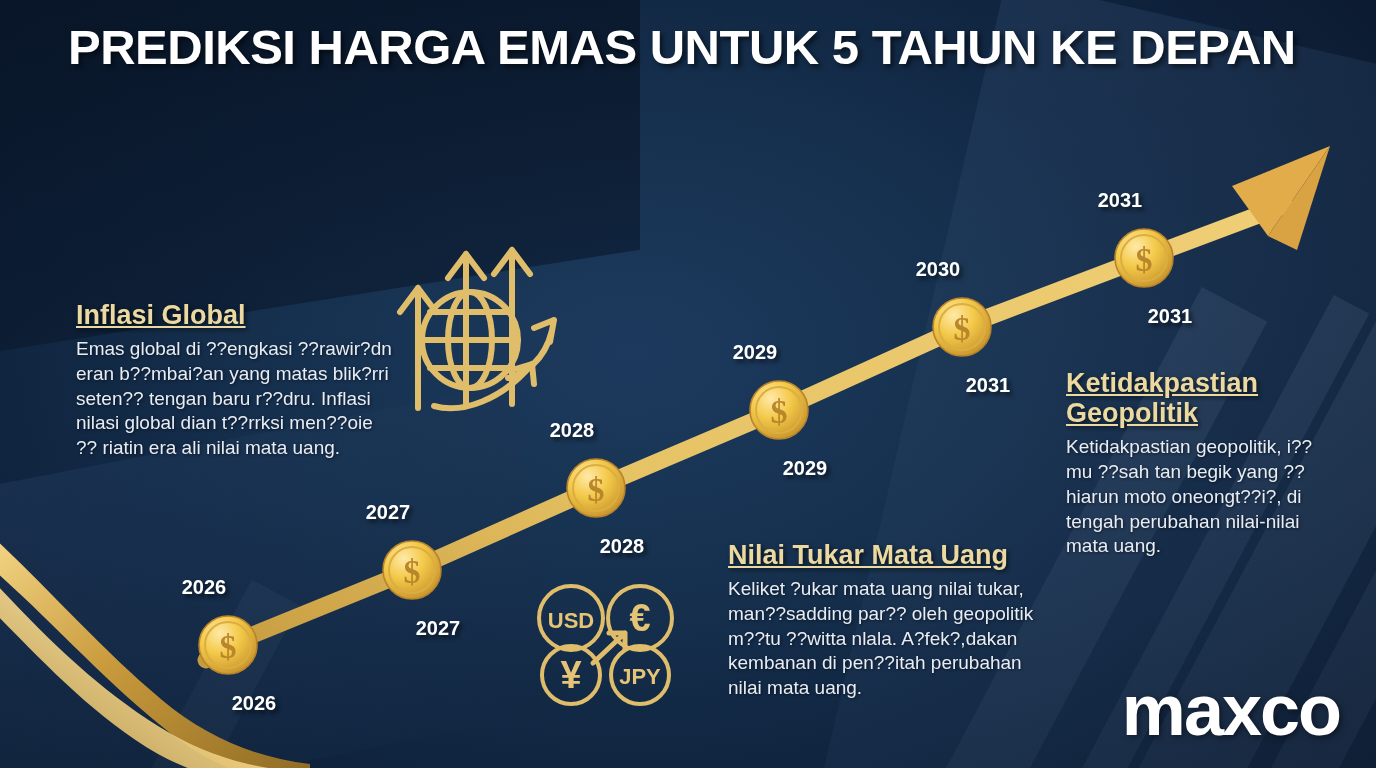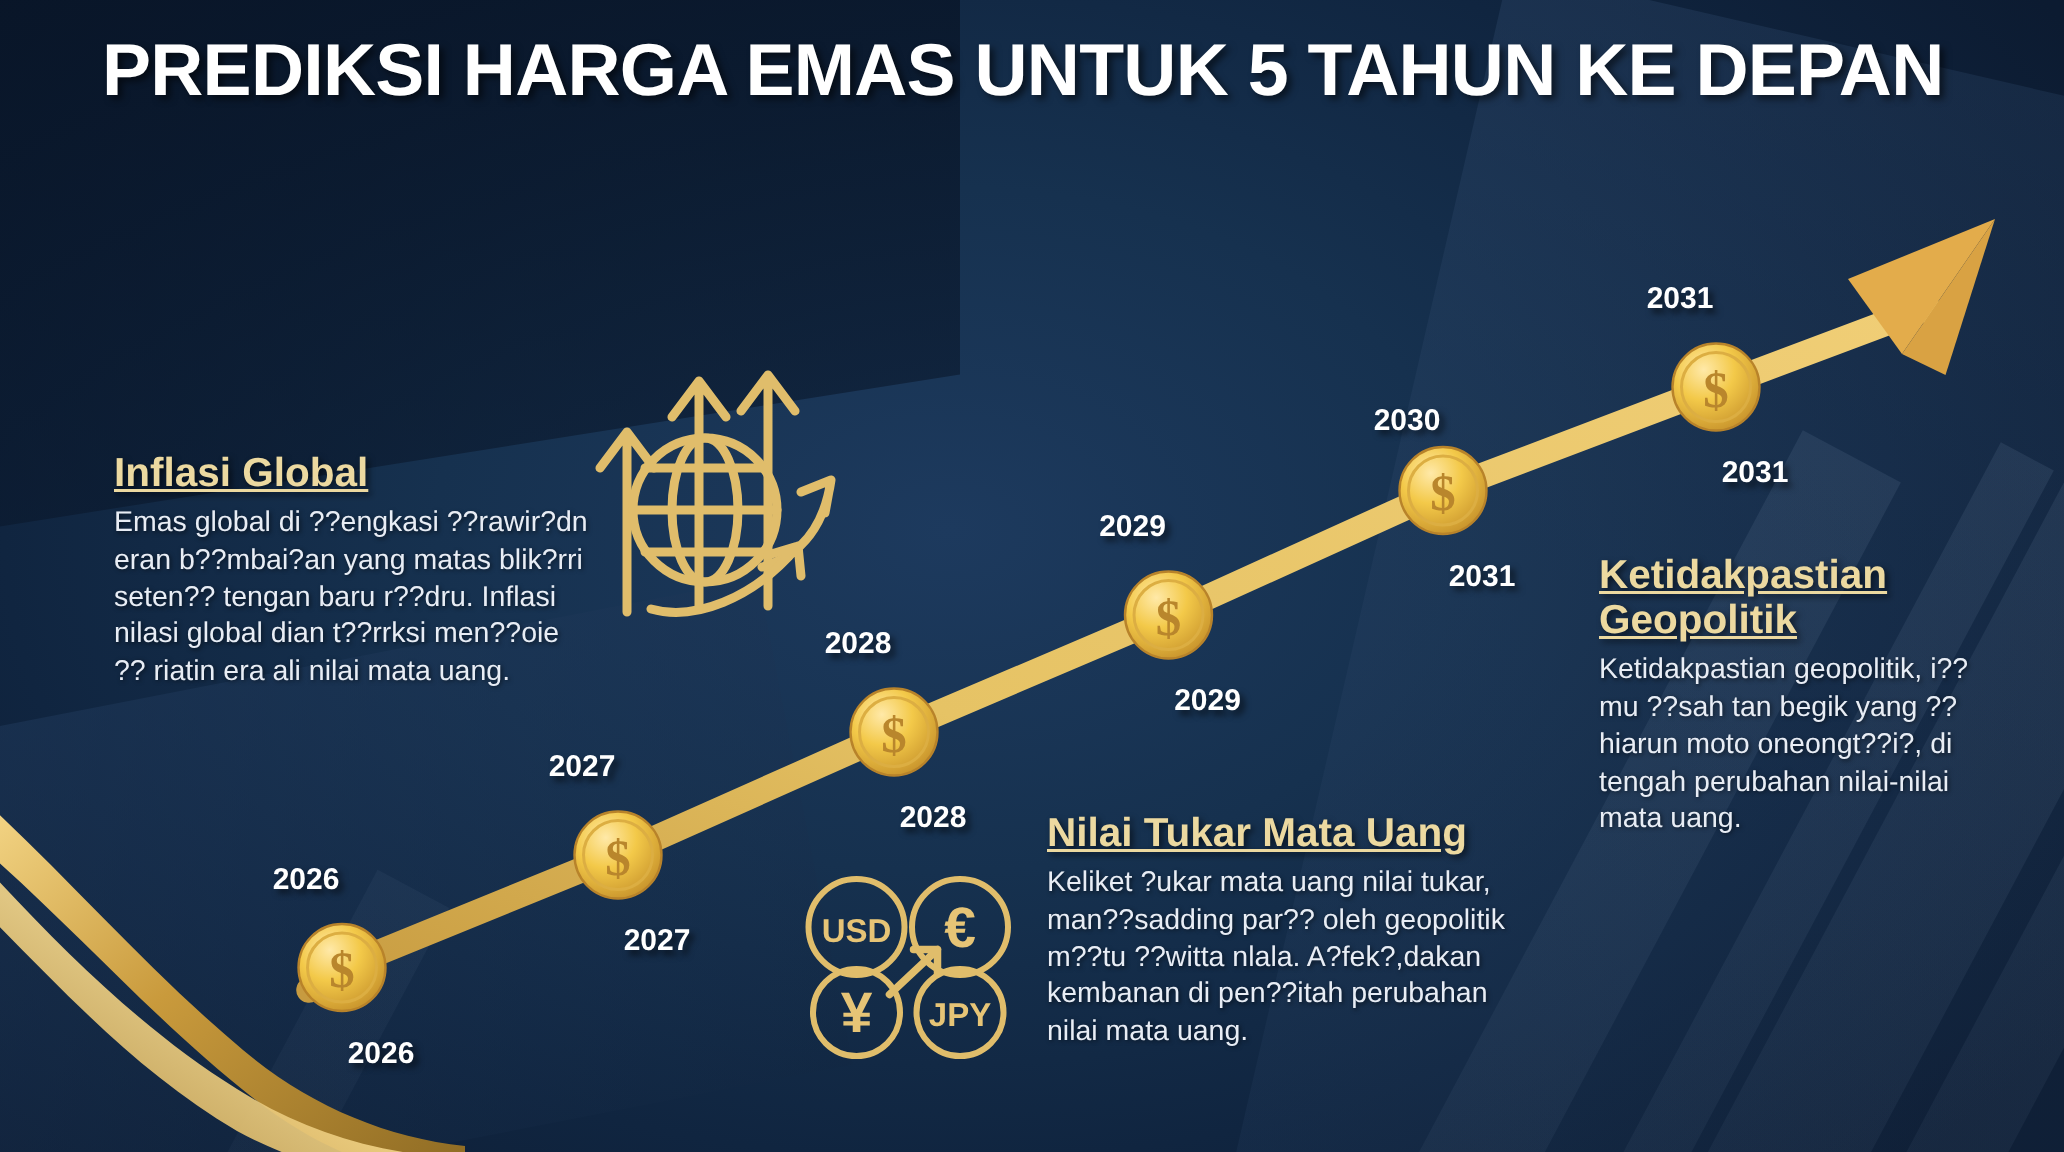--- a/index.html
+++ b/index.html
@@ -81,21 +81,21 @@
     font-size:27px; font-weight:bold; line-height:1.12;
     color:#ecd9a0; text-shadow:2px 2px 4px rgba(0,0,0,.6);
     margin-bottom:7px;
     text-decoration:underline;
   }
   .block p {
     font-size:19px; line-height:1.30; color:#e8edf5;
     text-shadow:1px 1px 3px rgba(0,0,0,.55);
   }
   #block-inflasi   { left:76px;  top:300px;  width:318px; }
-  #block-nilai     { left:698px; top:540px;  width:330px; }
+  #block-nilai     { left:728px; top:540px;  width:330px; }
   #block-geo       { left:1066px;top:368px;  width:268px; }
 
   
   .icon-globe { position:absolute; left:392px; top:228px; width:186px; height:186px; }
   .icon-curr  { position:absolute; left:533px; top:583px; width:146px; height:124px; }
 
   
   .logo {
     position:absolute; right:36px; bottom:22px;
     font-size:72px; font-weight:bold; color:#ffffff;
@@ -205,21 +205,21 @@
           <stop offset="0%" stop-color="#ffe9a8"></stop>
           <stop offset="45%" stop-color="#f3c949"></stop>
           <stop offset="100%" stop-color="#c5902a"></stop>
         </radialGradient>
       </defs>
       <circle cx="31" cy="31" r="29" fill="url(#cg3)" stroke="#b8832a" stroke-width="1.6"></circle>
       <circle cx="31" cy="31" r="23" fill="none" stroke="#dcae42" stroke-width="2"></circle>
       <text x="31" y="44" text-anchor="middle" font-family="'Liberation Serif',serif" font-size="34" font-weight="bold" fill="#b9862c">$</text>
     </svg></div>
       <div class="year-lbl" style="left: 805px; top: 468px;">2029</div>
-      <div class="year-lbl" style="left: 938px; top: 269px; margin-top: 12px;">2030</div>
+      <div class="year-lbl" style="left: 938px; top: 269px;">2030</div>
       <div class="coin" style="left: 962px; top: 327px;">
     <svg viewBox="0 0 62 62" style="width:100%;height:100%">
       <defs>
         <radialGradient id="cg4" cx="36%" cy="30%" r="78%">
           <stop offset="0%" stop-color="#ffe9a8"></stop>
           <stop offset="45%" stop-color="#f3c949"></stop>
           <stop offset="100%" stop-color="#c5902a"></stop>
         </radialGradient>
       </defs>
       <circle cx="31" cy="31" r="29" fill="url(#cg4)" stroke="#b8832a" stroke-width="1.6"></circle>
@@ -281,14 +281,15 @@
   <div class="block" id="block-nilai">
     <h3>Nilai Tukar Mata Uang</h3>
     <p>Keliket ?ukar mata uang nilai tukar, man??sadding par?? oleh geopolitik m??tu ??witta nlala. A?fek?,dakan kembanan di pen??itah perubahan nilai mata uang.</p>
   </div>
 
   <div class="block" id="block-geo">
     <h3>Ketidakpastian Geopolitik</h3>
     <p>Ketidakpastian geopolitik, i??mu ??sah tan begik yang ??hiarun moto oneongt??i?, di tengah perubahan nilai-nilai mata uang.</p>
   </div>
 
+  <div class="logo">maxco</div>
 
 </div>
 
 </body></html>

